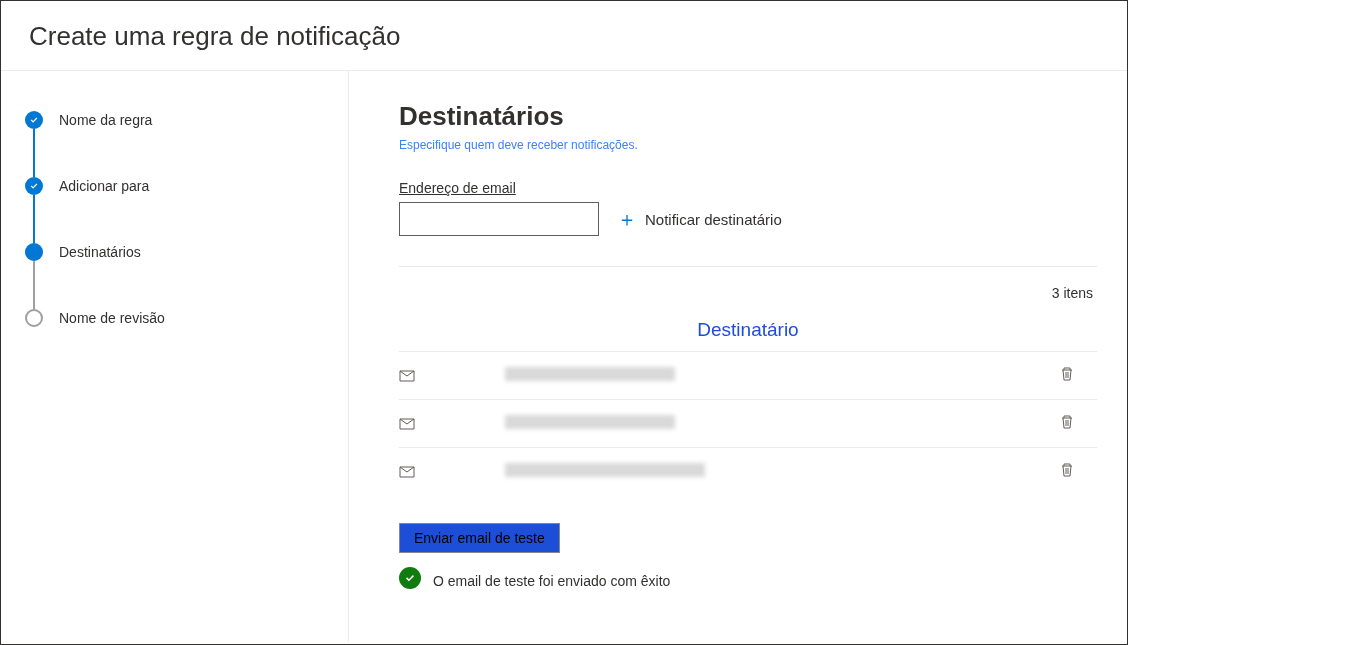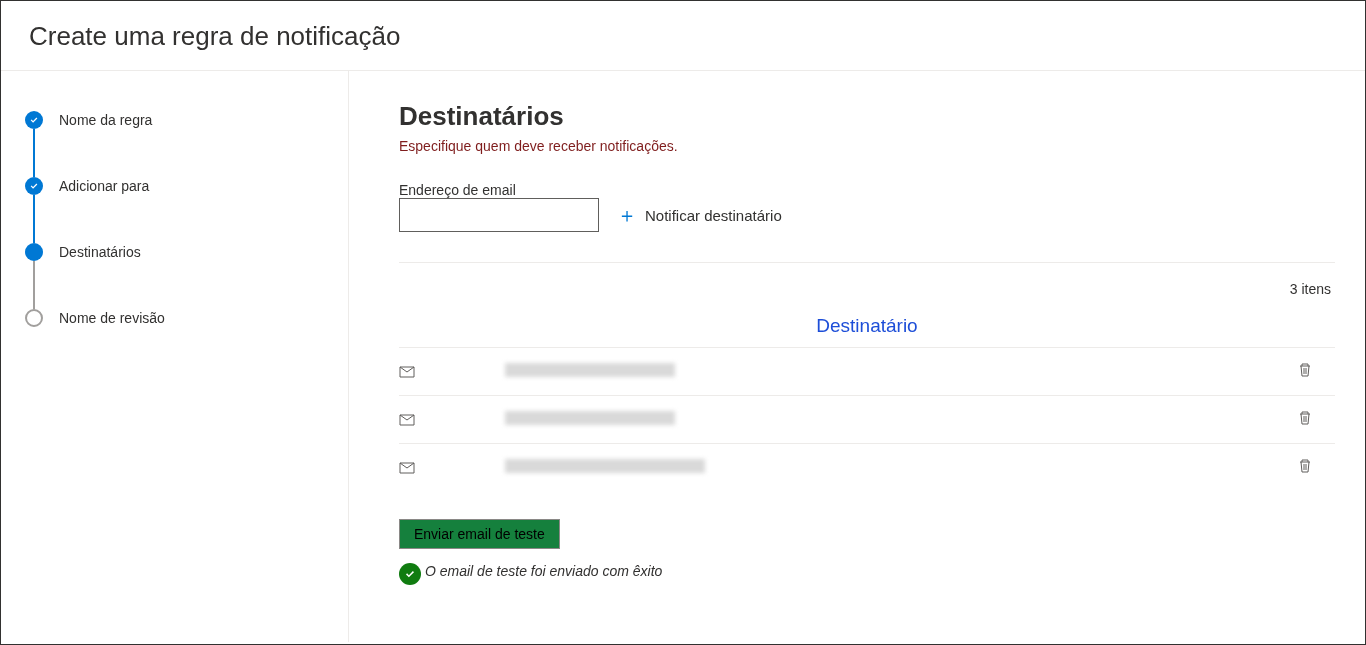--- a/index.html
+++ b/index.html
@@ -4,21 +4,21 @@
   <style>
     * { box-sizing: border-box; margin: 0; padding: 0; }
     body {
       font-family: "Segoe UI", -apple-system, sans-serif;
       background: #fff;
       color: #323130;
       font-size: 14px;
     }
     .frame {
       border: 1px solid #323130;
-      width: 1366px;
+      width: 1128px;
       height: 645px;
       position: relative;
       overflow: hidden;
     }
     .header {
       padding: 20px 28px 18px 28px;
       border-bottom: 1px solid #edebe9;
     }
     .header h1 {
       font-size: 26px;
@@ -90,27 +90,29 @@
       flex: 1;
       padding: 30px 30px 30px 50px;
       overflow-y: auto;
     }
     .section-title {
       font-size: 26px;
       font-weight: 600;
       margin-bottom: 6px;
     }
     .section-sub {
-      font-size: 14px;
-      color: #7f1d1d;
+      font-size: 12px;
+      color: #3b82f6;
       margin-bottom: 28px;
     }
     .field-label {
       font-size: 14px;
+      margin-bottom: 6px;
       display: block;
+      text-decoration: underline;
     }
     .input-row {
       display: flex;
       align-items: center;
       gap: 18px;
       margin-bottom: 30px;
     }
     .text-input {
       width: 200px;
       height: 34px;
@@ -173,33 +175,32 @@
       text-align: center;
       cursor: pointer;
     }
     .trash-icon {
       width: 16px;
       height: 16px;
       color: #605e5c;
     }
     .footer-area { margin-top: 28px; }
     .test-btn {
-      background: #15803d;
+      background: #1d4ed8;
       border: 1px solid #8a8886;
       padding: 6px 14px;
       font-size: 14px;
       cursor: pointer;
       font-family: inherit;
     }
     .status-row {
       display: flex;
-      align-items: flex-start;
-      gap: 4px;
+      align-items: flex-end;
+      gap: 12px;
       margin-top: 14px;
-      font-style: italic;
     }
     .success-icon {
       width: 22px;
       height: 22px;
       border-radius: 50%;
       background: #107c10;
       display: flex;
       align-items: center;
       justify-content: center;
     }

